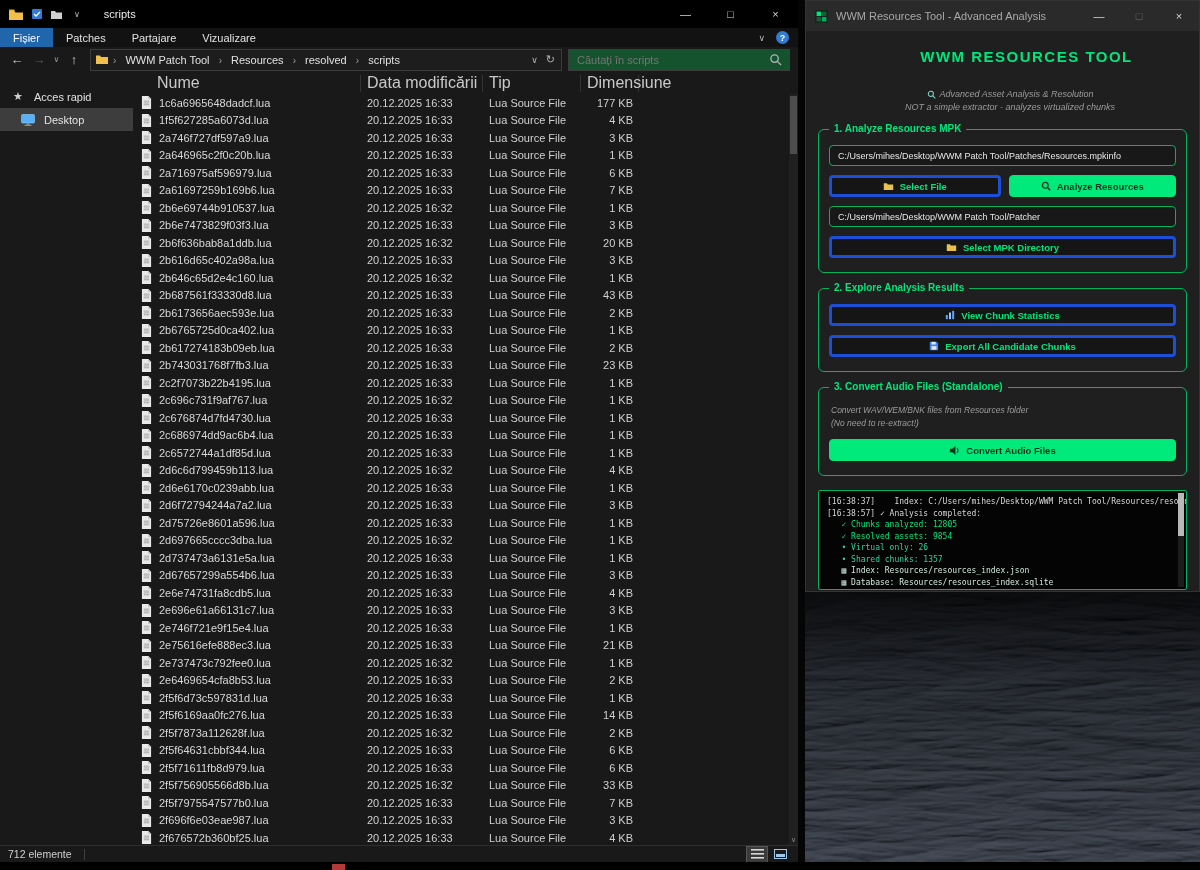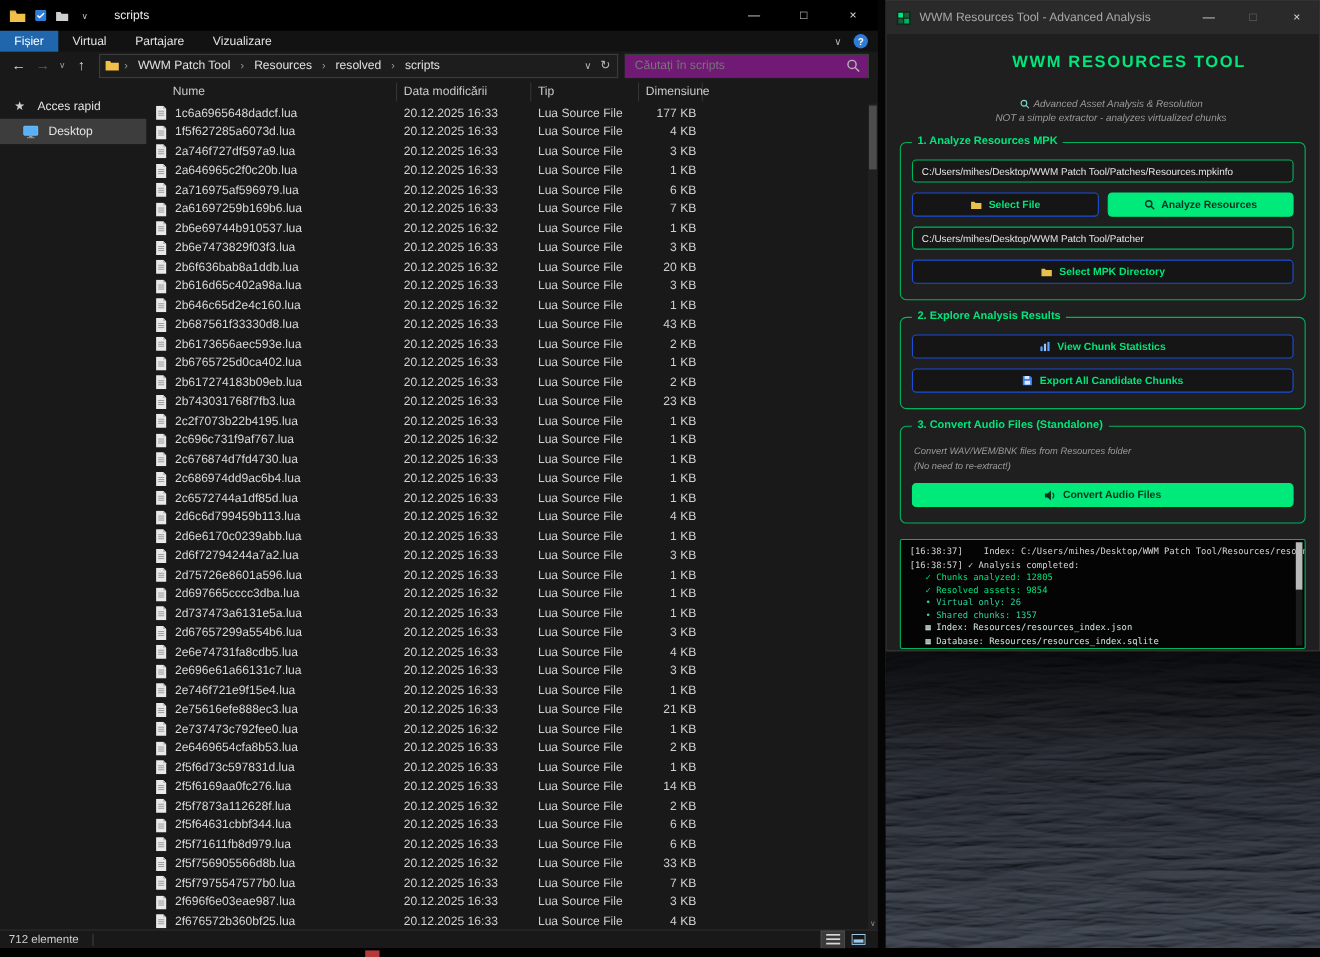--- a/index.html
+++ b/index.html
@@ -29,34 +29,34 @@
   .nav-btn { width:22px; text-align:center; font-size:13px; color:#d2d2d2; }
   .nav-btn.disabled { color:#585858; }
   .nav-chev { width:13px; text-align:center; font-size:8px; color:#9a9a9a; }
   .addr { display:flex; align-items:center; height:22px; width:472px; border:1px solid #3c3c3c; background:#1d1d1d;
           margin-left:5px; font-size:11px; color:#e0e0e0; padding:0 4px; overflow:hidden; }
   .crumb-sep::before { content:"›"; color:#9a9a9a; font-size:10px; }
   .crumb-sep { padding:0 4px; }
   .crumb { white-space:nowrap; padding:0 2px; }
   .addr-right { margin-left:auto; display:flex; align-items:center; gap:8px; padding-right:2px; color:#b8b8b8; }
   .addr-right .g { font-size:9px; }
-  .search { display:flex; align-items:center; height:22px; flex:1; margin:0 2px 0 6px; border:1px solid #3c3c3c; background:#701a75; }
+  .search { display:flex; align-items:center; height:22px; flex:1; margin:0 2px 0 6px; border:1px solid #3c3c3c; background:#14532d; }
   .search input { flex:1; min-width:0; background:transparent; border:none; outline:none; color:#a9a9a9;
                   font-size:11px; padding:0 8px; font-family:"Liberation Sans", sans-serif; }
   .search .mag { padding-right:7px; display:flex; }
 
   .exp-main { position:absolute; top:72px; left:0; right:0; bottom:17px; display:flex; overflow:hidden; }
   .sidebar { width:133px; flex:none; padding-top:13px; }
   .side-item { display:flex; align-items:center; height:23px; font-size:11px; color:#e2e2e2; gap:9px; }
   .side-acces { padding-left:11px; }
   .side-desktop { padding-left:21px; background:#3d3d3d; }
   .side-glyph { width:14px; text-align:center; color:#cfcfcf; font-size:11px; display:flex; justify-content:center; }
 
   .list { flex:1; position:relative; overflow:hidden; }
-  .lheader { display:flex; align-items:center; height:22px; padding-left:8px; font-size:11px; color:#c9c9c9; }
+  .lheader { display:flex; align-items:center; height:22px; padding-left:8px; font-size:16px; color:#c9c9c9; }
   .hcell { height:17px; display:flex; align-items:center; padding-left:6px; border-right:1px solid #333; }
   .h-name { width:220px; padding-left:16px; }
   .h-date { width:122px; }
   .h-type { width:98px; }
   .h-size { width:58px; }
   .rows { position:absolute; top:22px; left:0; right:9px; bottom:0; overflow:hidden; }
   .row { display:flex; align-items:center; height:17.5px; padding-left:8px; font-size:11px; color:#d8d8d8; }
   .cell { white-space:nowrap; overflow:hidden; }
   .c-name { width:220px; display:flex; align-items:center; gap:7px; }
   .c-date { width:122px; padding-left:6px; color:#d0d0d0; }
@@ -85,21 +85,21 @@
   .tag1 { display:flex; align-items:center; justify-content:center; gap:4px; }
 
   .gbox { position:relative; margin:15px 12px 0; border:1px solid #00b45f; border-radius:6px; padding:15px 10px 14px; }
   .gbox-title { position:absolute; top:-7px; left:10px; background:#1f1f1f; padding:0 5px;
                 font-size:10px; font-weight:bold; color:#00e67b; }
   .path-input { display:block; width:100%; height:21px; background:#181818; border:1px solid #00b45f; border-radius:4px;
                 color:#e6e6e6; font-size:9px; padding:0 8px; outline:none; font-family:"Liberation Sans", sans-serif; }
   .btnrow { display:flex; gap:8px; margin-top:9px; }
   .btn { display:flex; align-items:center; justify-content:center; gap:6px; height:22px; border-radius:4px;
          font-size:9.5px; font-weight:bold; }
-  .btn-outline { flex:1; background:#151515; border:1px solid #1d4ed8; color:#00e67b; }
+  .btn-outline { flex:1; background:#151515; border:3px solid #1d4ed8; color:#00e67b; }
   .btn-filled { flex:1; background:#00e97b; border:1px solid #00e97b; color:#08341e;align-items:center; }
   .btn-full { width:100%; margin-top:9px; }
   .convert-desc { font-style:italic; font-size:8.5px; color:#9b9b9b; line-height:12px; margin:1px 0 0 2px; }
 
   .logbox { position:relative; margin:14px 12px 0; height:100px; background:#040404; border:1px solid #00b45f;
             border-radius:2px; padding:5px 14px 5px 8px; overflow:hidden;
             font-family:"DejaVu Sans Mono", monospace; font-size:8px; line-height:11.5px; }
   .logline { white-space:pre; color:#d6d6d6; }
   .logline.ok { color:#00e67b; }
   .logline.bullet { color:#2fd29c; }
@@ -141,21 +141,21 @@
       <span class="title-text">scripts</span>
       <span class="win-controls">
         <span class="wbtn">—</span>
         <span class="wbtn">□</span>
         <span class="wbtn">×</span>
       </span>
     </div>
 
     <div class="ribbon">
       <span class="rtab file">Fișier</span>
-      <span class="rtab">Virtual</span>
+      <span class="rtab">Patches</span>
       <span class="rtab">Partajare</span>
       <span class="rtab">Vizualizare</span>
       <span class="ribbon-right">
         <span class="collapse-chev">∨</span>
         <span class="help-badge">?</span>
       </span>
     </div>
 
     <div class="nav">
       <span class="nav-btn">←</span>

